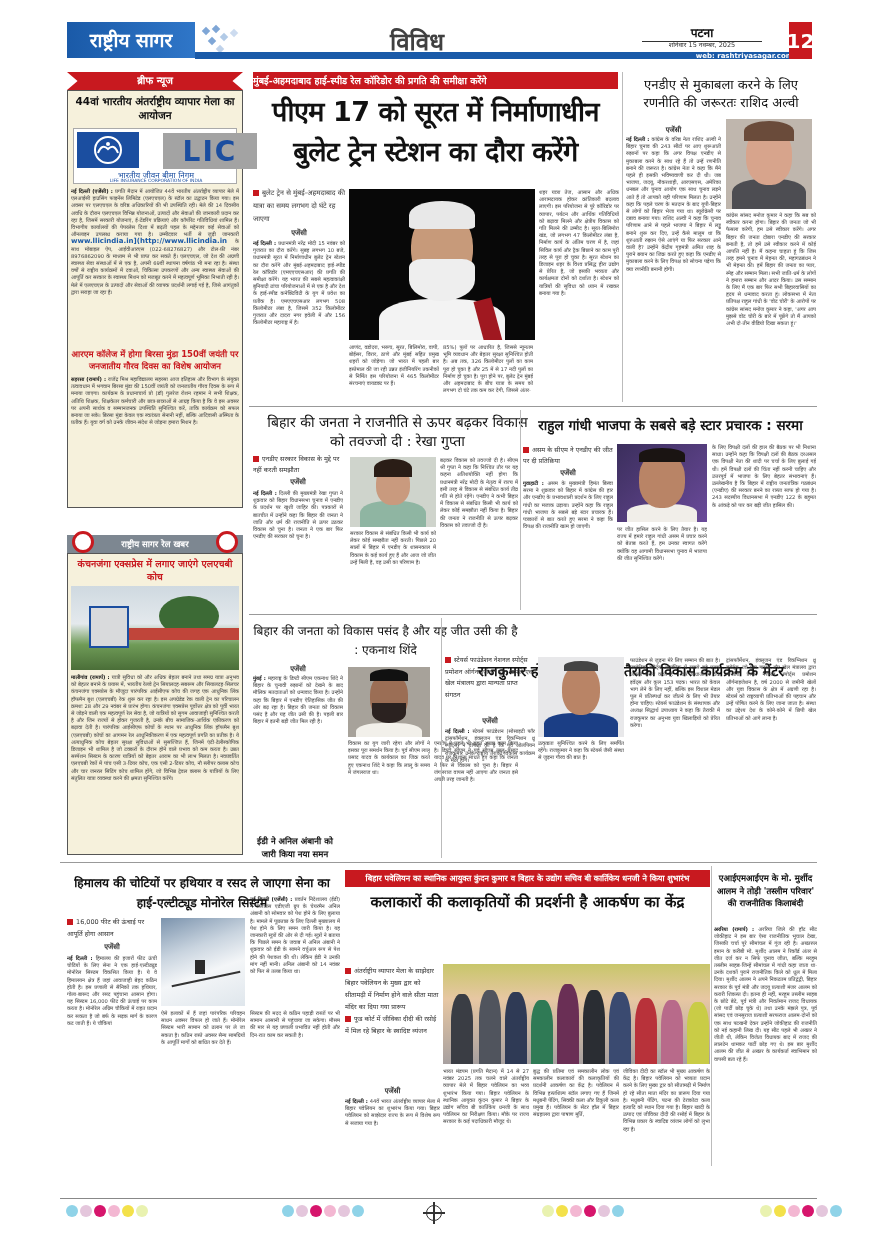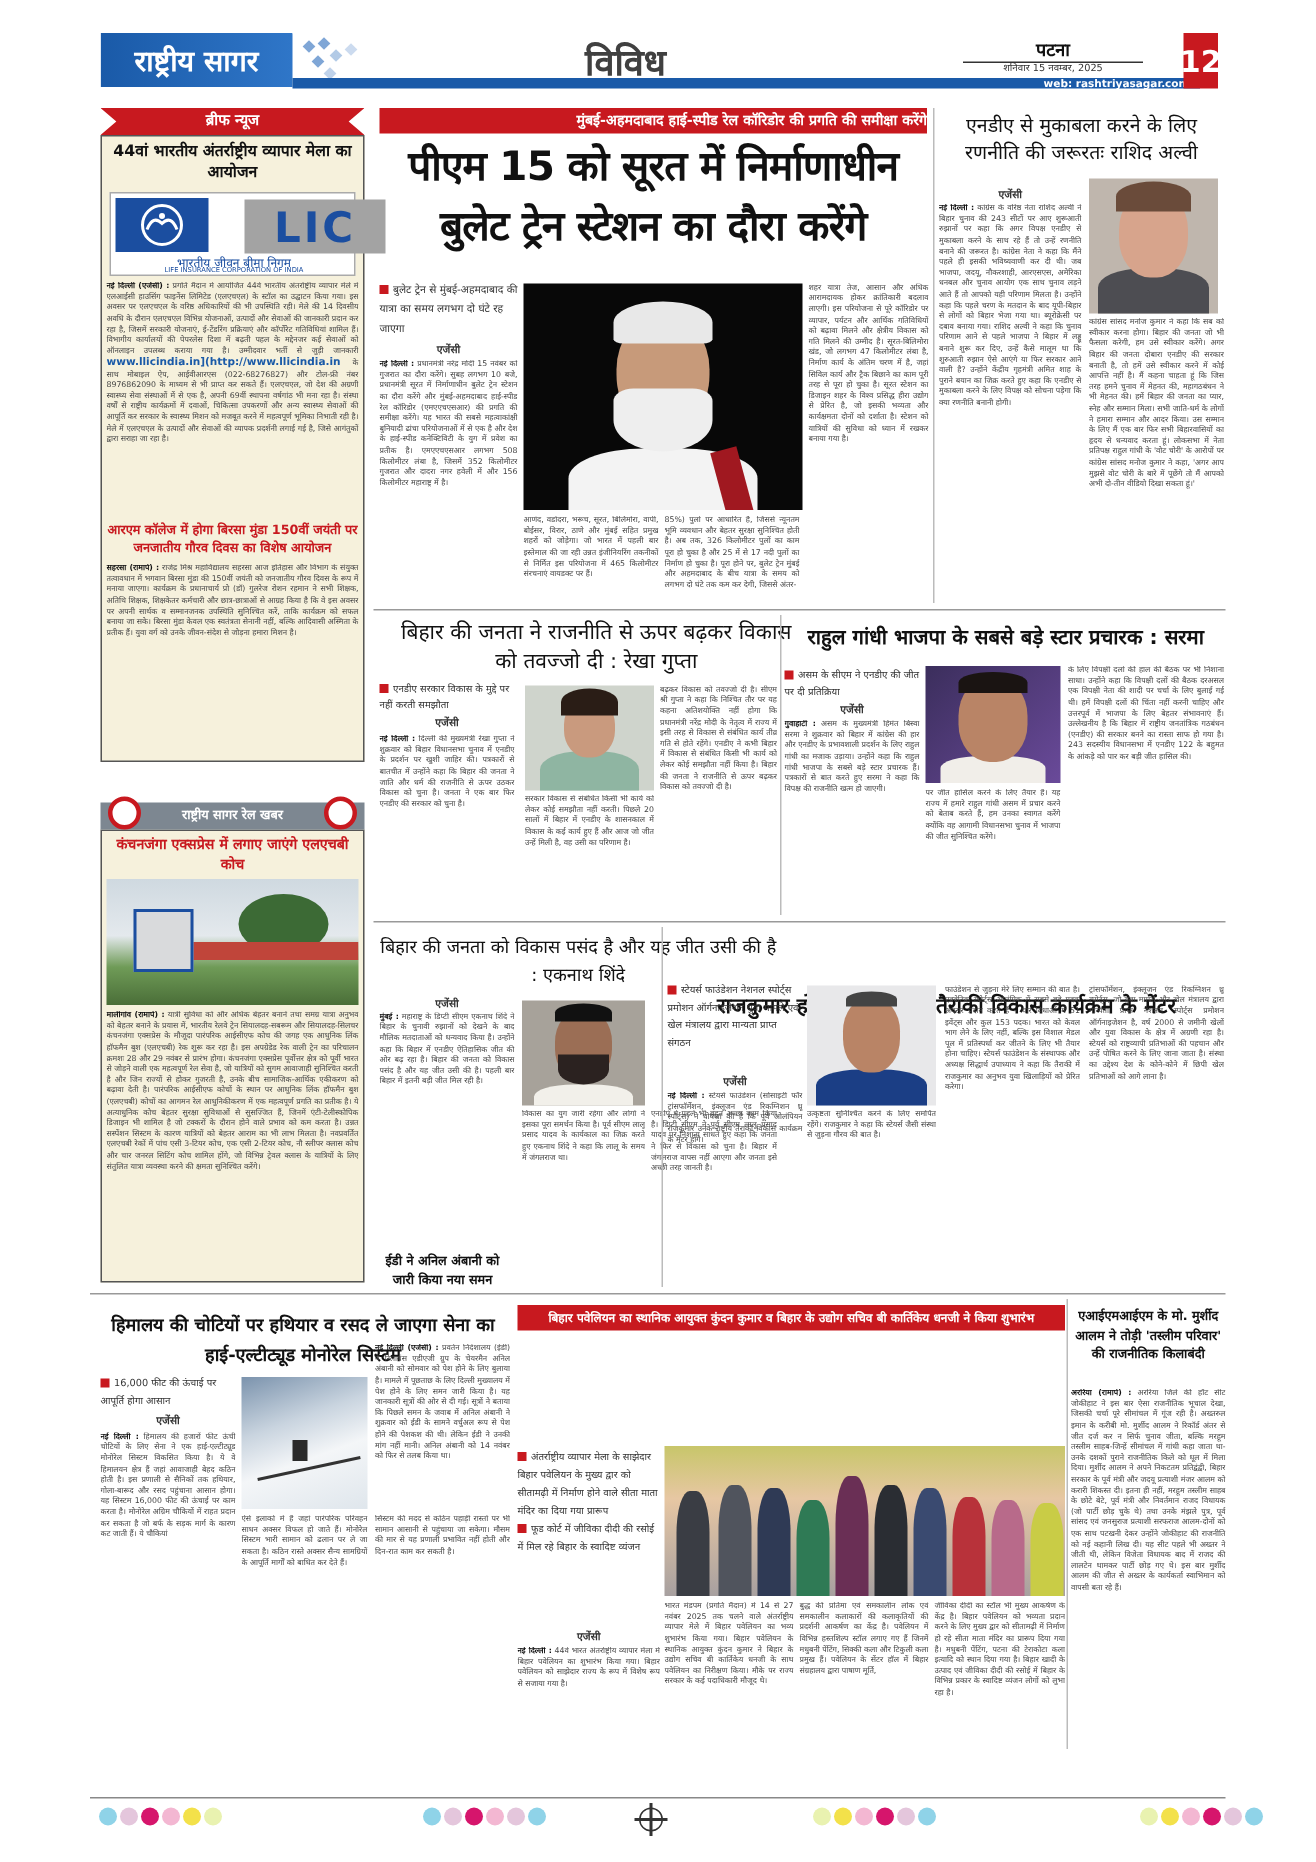--- a/index.html
+++ b/index.html
@@ -38,21 +38,21 @@
   .rail-logo { position:absolute; top: 531px; width: 22px; height: 22px; border-radius: 50%; background: #fff; border: 3px solid #c8191f; }
   #rail-box { left: 67px; top: 553px; width: 176px; height: 302px; }
   #rail-head { left: 72px; top: 557px; width: 166px; text-align:center; font-size: 9.5px; font-weight: bold; line-height: 13px; color:#c8191f; }
   #rail-img { left: 71px; top: 586px; width: 168px; height: 84px; background: linear-gradient(180deg,#cfd9e0 0%,#e4e9ed 45%,#6f9b57 70%,#4a6e38 100%); overflow:hidden; }
   #rail-img .loco { position:absolute; left: 18px; top: 20px; width: 40px; height: 42px; background:#d9dadc; border:2px solid #1b4ea0; }
   #rail-img .coaches { position:absolute; left: 56px; top: 42px; width: 112px; height: 12px; background:#c0453a; }
   #rail-img .tree { position:absolute; right: 20px; top: 10px; width: 60px; height: 40px; border-radius: 50%; background:#3c6a35; }
   #rail-body { left: 71px; top: 674px; width: 168px; height: 176px; }
 
   
-  #lead-kicker { left: 253px; top: 72px; width: 365px; height: 17px; background: #c8191f; color: #fff; font-size: 9.5px; text-align: right; line-height: 17px; font-weight:bold; }
+  #lead-kicker { left: 253px; top: 72px; width: 365px; height: 17px; background: #c8191f; color: #fff; font-size: 9.5px; text-align: left; line-height: 17px; font-weight:bold; }
   #lead-head { left: 253px; top: 92px; width: 365px; text-align:center; font-size: 27px; font-weight: bold; line-height: 40px; color: #111; letter-spacing:-0.5px; }
   .bullet { display:inline-block; width:6px; height:6px; background:#c8191f; margin-right:3px; vertical-align: middle; }
   #lead-sub { left: 253px; top: 187px; width: 92px; font-size: 7px; line-height: 13px; color:#333; }
   .agency { font-size: 7px; font-weight: bold; text-align:center; color:#333; }
   #lead-agency { left: 253px; top: 228px; width: 92px; }
   #lead-col1 { left: 253px; top: 240px; width: 92px; height: 160px; }
   #modi-img { left: 349px; top: 189px; width: 186px; height: 151px; background: #080808; overflow: hidden; }
   #modi-img .face { position:absolute; left: 62px; top: 22px; width: 62px; height: 78px; border-radius: 45% 45% 50% 50%; background: #c79a7a; }
   #modi-img .hair { position:absolute; left: 60px; top: 12px; width: 66px; height: 28px; border-radius: 50% 50% 10% 10%; background: #e8e8e8; }
   #modi-img .beard { position:absolute; left: 60px; top: 70px; width: 66px; height: 42px; border-radius: 20% 20% 50% 50%; background: #eeeeee; }
@@ -219,21 +219,21 @@
     <div class="coaches"></div>
     <div class="loco"></div>
 </div>
 <div id="rail-body" class="abs tiny">
   <span class="lead-in">मालीगांव (रामार्प) :</span>
   <span>यात्री सुविधा को और अधिक बेहतर बनाने तथा समग्र यात्रा अनुभव को बेहतर बनाने के प्रयास में, भारतीय रेलवे ट्रेन सियालदह-सबरूम और सियालदह-सिलचर कंचनजंगा एक्सप्रेस के मौजूदा पारंपरिक आईसीएफ कोच की जगह एक आधुनिक लिंक हॉफमैन बुश (एलएचबी) रेक शुरू कर रहा है। इस अपग्रेडेड रेक वाली ट्रेन का परिचालन क्रमशः 28 और 29 नवंबर से प्रारंभ होगा। कंचनजंगा एक्सप्रेस पूर्वोत्तर क्षेत्र को पूर्वी भारत से जोड़ने वाली एक महत्वपूर्ण रेल सेवा है, जो यात्रियों को सुगम आवाजाही सुनिश्चित करती है और जिन राज्यों से होकर गुजरती है, उनके बीच सामाजिक-आर्थिक एकीकरण को बढ़ावा देती है। पारंपरिक आईसीएफ कोचों के स्थान पर आधुनिक लिंक हॉफमैन बुश (एलएचबी) कोचों का आगमन रेल आधुनिकीकरण में एक महत्वपूर्ण प्रगति का प्रतीक है। ये अत्याधुनिक कोच बेहतर सुरक्षा सुविधाओं से सुसज्जित हैं, जिनमें एंटी-टेलीस्कोपिक डिजाइन भी शामिल है जो टक्करों के दौरान होने वाले प्रभाव को कम करता है। उन्नत सस्पेंशन सिस्टम के कारण यात्रियों को बेहतर आराम का भी लाभ मिलता है। नवप्रवर्तित एलएचबी रेकों में पांच एसी 3-टियर कोच, एक एसी 2-टियर कोच, नौ स्लीपर क्लास कोच और चार जनरल सिटिंग कोच शामिल होंगे, जो विभिन्न ट्रेवल क्लास के यात्रियों के लिए संतुलित यात्रा व्यवस्था करने की क्षमता सुनिश्चित करेंगे।</span>
 </div>
 
 <div id="lead-kicker" class="abs">मुंबई-अहमदाबाद हाई-स्पीड रेल कॉरिडोर की प्रगति की समीक्षा करेंगे</div>
 <div id="lead-head" class="abs">
-  <div>पीएम 15 को सूरत में निर्माणाधीन</div>
+  <div>पीएम 17 को सूरत में निर्माणाधीन</div>
   <div>बुलेट ट्रेन स्टेशन का दौरा करेंगे</div>
 </div>
 <div id="lead-sub" class="abs"><span class="bullet"></span><span>बुलेट ट्रेन से मुंबई-अहमदाबाद की यात्रा का समय लगभग दो घंटे रह जाएगा</span></div>
 <div id="lead-agency" class="abs agency">एजेंसी</div>
 <div id="lead-col1" class="abs tiny">
   <span class="lead-in">नई दिल्ली :</span>
   <span>प्रधानमंत्री नरेंद्र मोदी 15 नवंबर को गुजरात का दौरा करेंगे। सुबह लगभग 10 बजे, प्रधानमंत्री सूरत में निर्माणाधीन बुलेट ट्रेन स्टेशन का दौरा करेंगे और मुंबई-अहमदाबाद हाई-स्पीड रेल कॉरिडोर (एमएएचएसआर) की प्रगति की समीक्षा करेंगे। यह भारत की सबसे महत्वाकांक्षी बुनियादी ढांचा परियोजनाओं में से एक है और देश के हाई-स्पीड कनेक्टिविटी के युग में प्रवेश का प्रतीक है। एमएएचएसआर लगभग 508 किलोमीटर लंबा है, जिसमें 352 किलोमीटर गुजरात और दादरा नगर हवेली में और 156 किलोमीटर महाराष्ट्र में है।</span>
 </div>
 <div id="modi-img" class="abs">
   <div class="kurta"></div>
@@ -344,20 +344,21 @@
 
 <div id="ed-head" class="abs">ईडी ने अनिल अंबानी को जारी किया नया समन</div>
 <div id="ed-col" class="abs tiny">
   <span class="lead-in">नई दिल्ली (एजेंसी) :</span>
   <span>प्रवर्तन निदेशालय (ईडी) ने रिलायंस एडीएजी ग्रुप के चेयरमैन अनिल अंबानी को सोमवार को पेश होने के लिए बुलाया है। मामले में पूछताछ के लिए दिल्ली मुख्यालय में पेश होने के लिए समन जारी किया है। यह जानकारी सूत्रों की ओर से दी गई। सूत्रों ने बताया कि पिछले समन के जवाब में अनिल अंबानी ने शुक्रवार को ईडी के सामने वर्चुअल रूप से पेश होने की पेशकश की थी। लेकिन ईडी ने उनकी मांग नहीं मानी। अनिल अंबानी को 14 नवंबर को फिर से तलब किया था।</span>
 </div>
 <div id="him-col3" class="abs tiny">सिस्टम की मदद से कठिन पहाड़ी रास्तों पर भी सामान आसानी से पहुंचाया जा सकेगा। मौसम की मार से यह प्रणाली प्रभावित नहीं होती और दिन-रात काम कर सकती है।</div>
 
 <div id="pav-kicker" class="abs">बिहार पवेलियन का स्थानिक आयुक्त कुंदन कुमार व बिहार के उद्योग सचिव बी कार्तिकेय धनजी ने किया शुभारंभ</div>
 <div id="pav-head" class="abs">
+  <div>कलाकारों की कलाकृतियों की प्रदर्शनी है आकर्षण का केंद्र</div>
 </div>
 <div id="pav-bullets" class="abs">
   <div><span class="bullet"></span><span>अंतर्राष्ट्रीय व्यापार मेला के साझेदार बिहार पवेलियन के मुख्य द्वार को सीतामढ़ी में निर्माण होने वाले सीता माता मंदिर का दिया गया प्रारूप</span></div>
   <div><span class="bullet"></span><span>फूड कोर्ट में जीविका दीदी की रसोई में मिल रहे बिहार के स्वादिष्ट व्यंजन</span></div>
 </div>
 <div id="pav-agency" class="abs agency">एजेंसी</div>
 <div id="pav-col1" class="abs tiny">
   <span class="lead-in">नई दिल्ली :</span>
   <span>44वें भारत अंतर्राष्ट्रीय व्यापार मेला में बिहार पवेलियन का शुभारंभ किया गया। बिहार पवेलियन को साझेदार राज्य के रूप में विशेष रूप से सजाया गया है।</span>
 </div>

